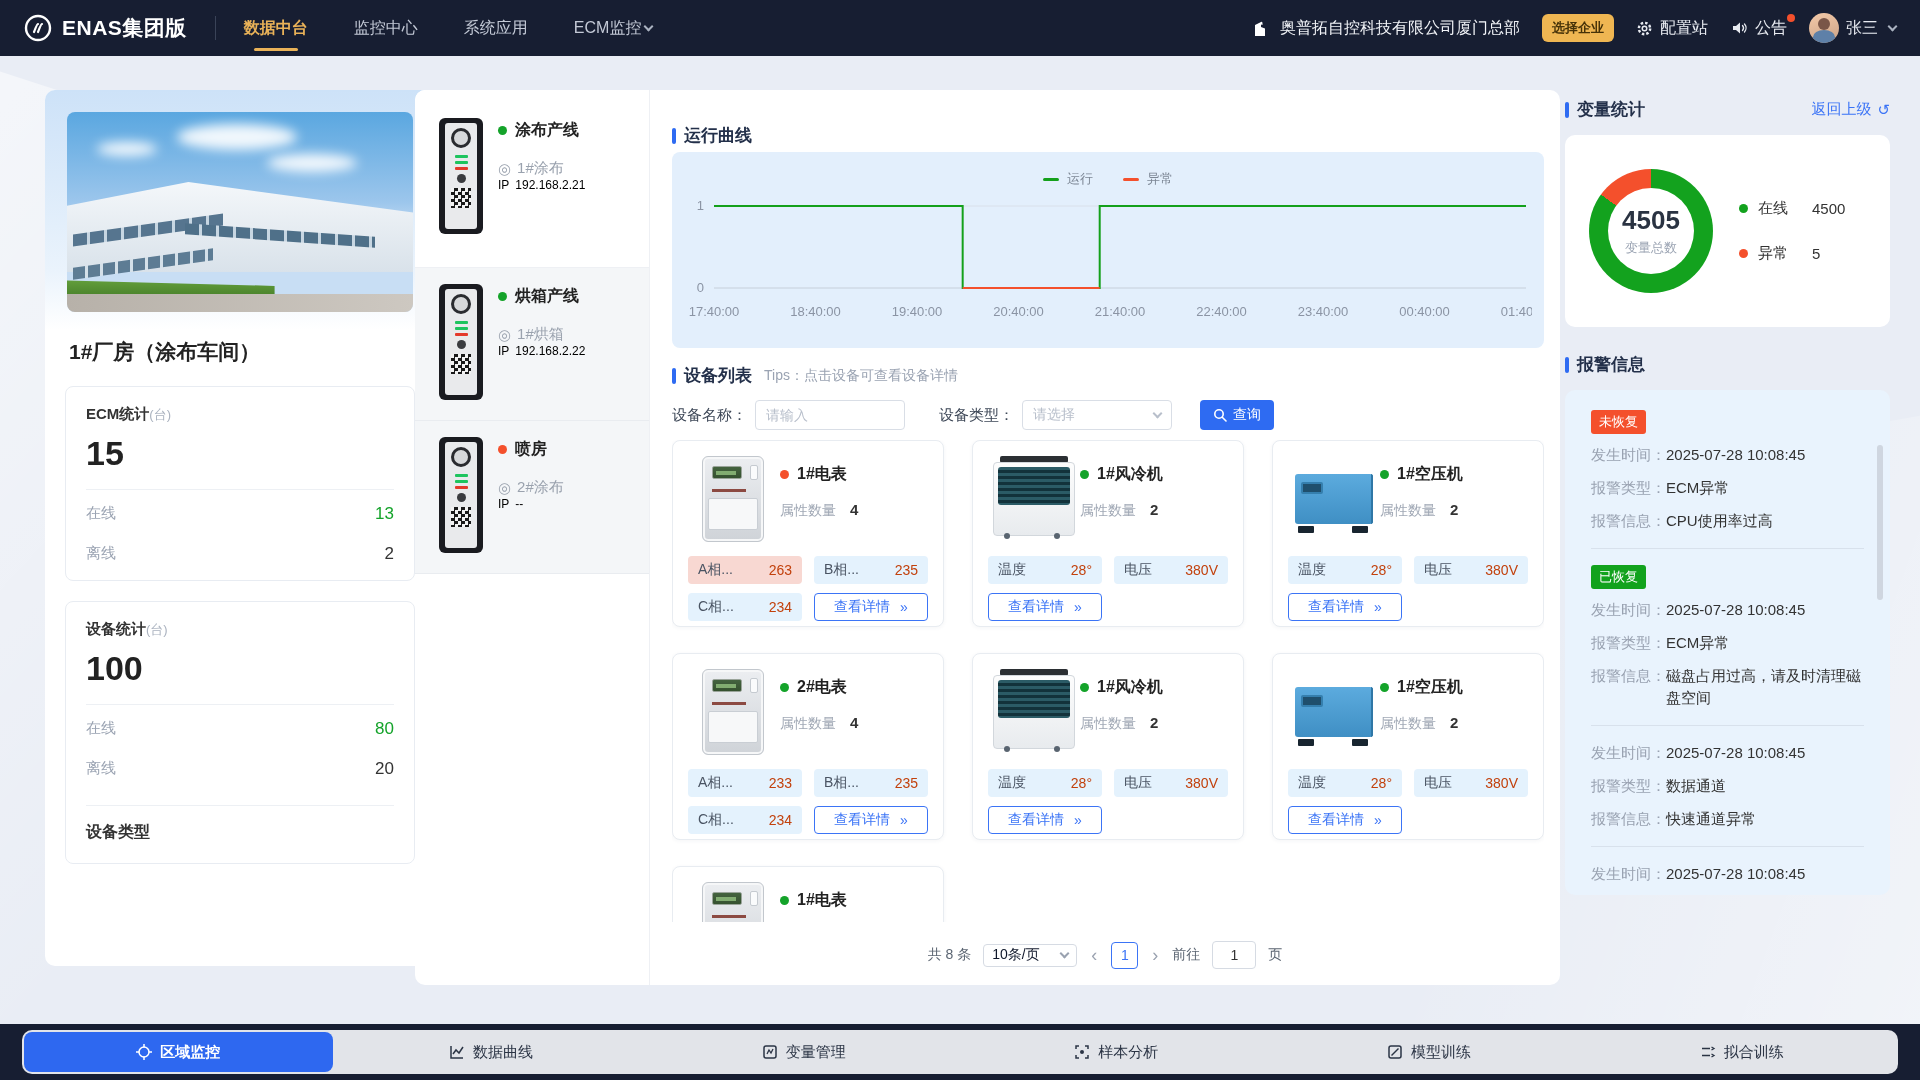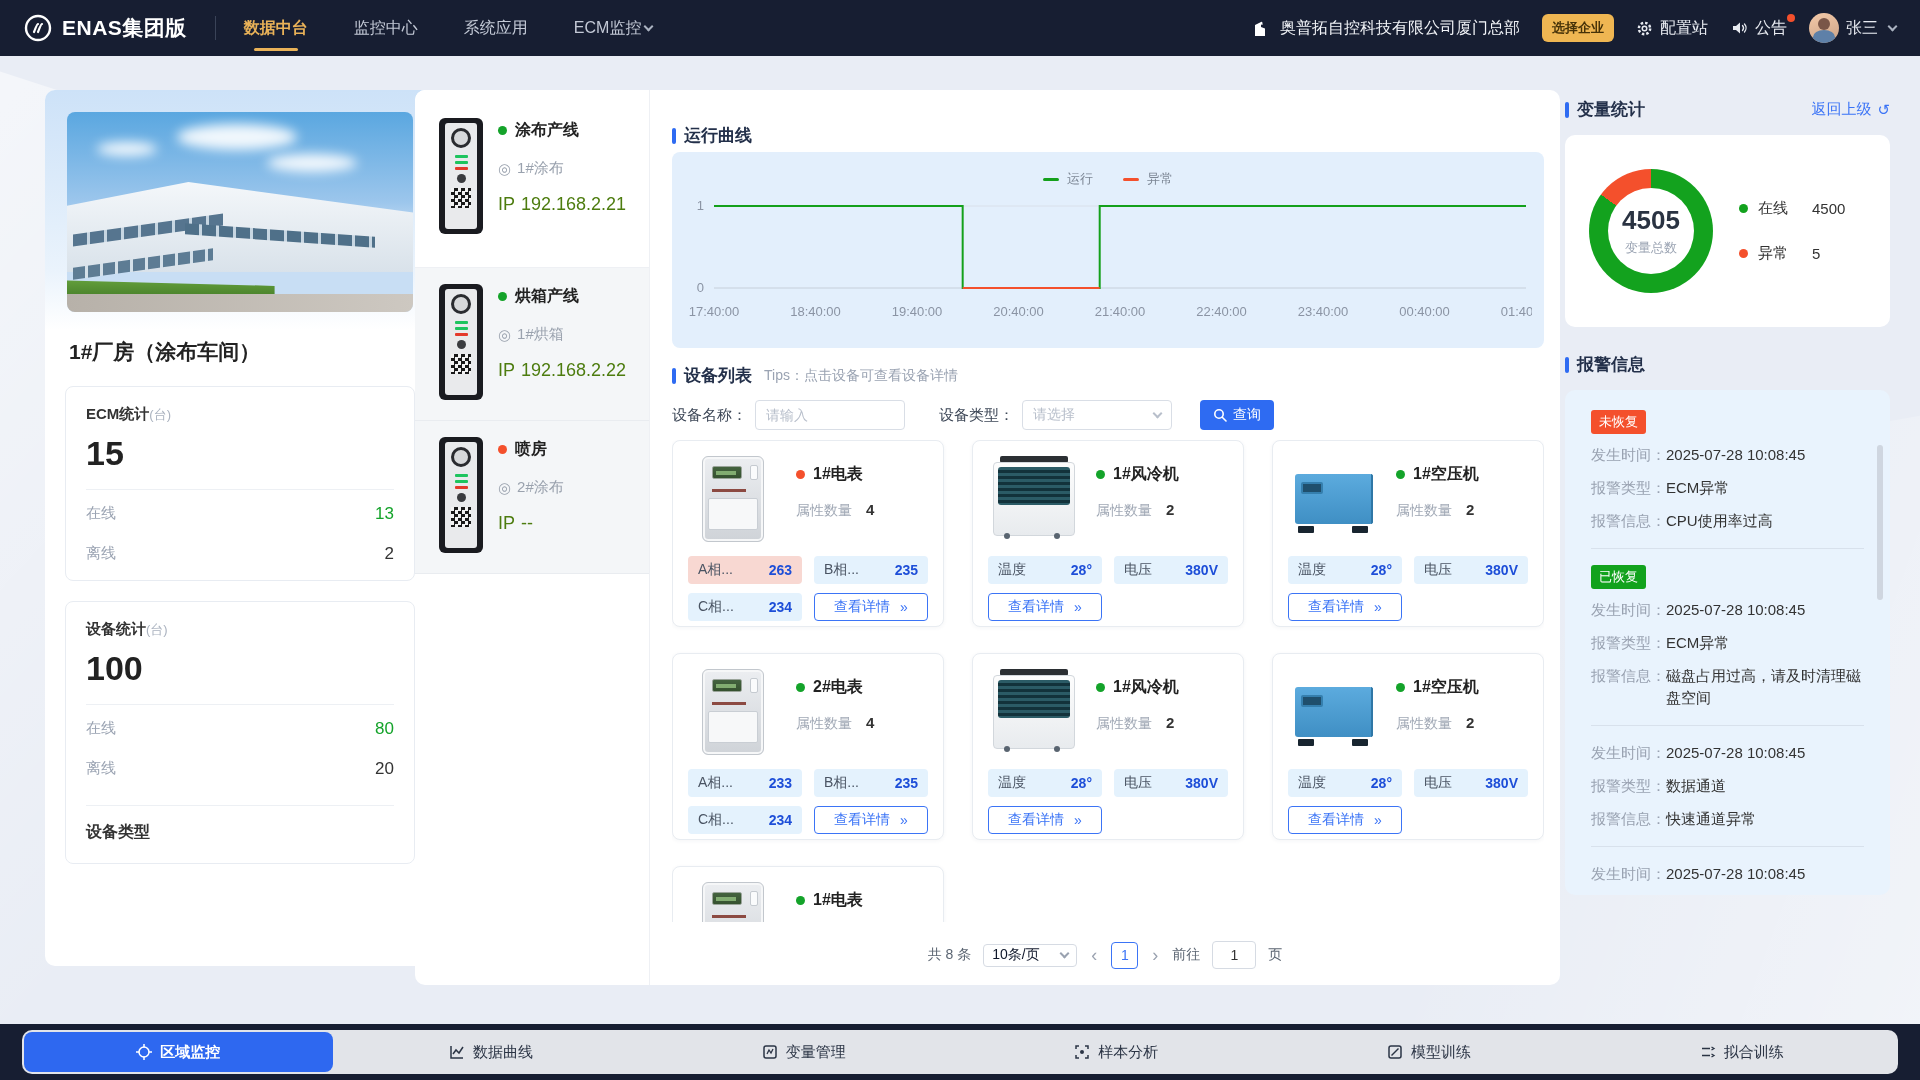--- a/index.html
+++ b/index.html
@@ -60,48 +60,48 @@
 .line-item.active{background:#fff;height:178px;padding-top:28px;border-bottom:1px solid #eef0f4}
 .ld{width:44px;height:116px;background:#1a1b20;border-radius:6px;padding:5px 6px;display:flex;flex-direction:column;align-items:center;flex-shrink:0}
 .ld-face{background:#e9eaec;width:100%;flex:1;border-radius:3px;padding-top:5px;display:flex;flex-direction:column;align-items:center}
 .ld-ring{width:20px;height:20px;border:3px solid #2a2b2f;border-radius:50%;background:#d7d8da;margin-bottom:4px}
 .ld-led{width:13px;height:3px;border-radius:1px;margin-top:3px}
 .ld-btn{width:9px;height:9px;border-radius:50%;background:#3a3b3f;margin-top:4px}
 .ld-qr{width:20px;height:20px;margin-top:5px;background:conic-gradient(#1a1a1a 25%,#f2f2f2 0 50%,#1a1a1a 0 75%,#f2f2f2 0) 0 0/7px 7px,#f2f2f2}
 .li-name{display:flex;align-items:center;gap:8px;font-size:16px;font-weight:bold;color:#222;margin-top:2px}
 .dot{width:9px;height:9px;border-radius:50%;flex-shrink:0}
 .li-loc{display:flex;align-items:center;gap:6px;color:#9aa2ae;font-size:15px;margin-top:18px}
-.li-ip{color:#4d7c0f;font-size:18px;margin-top:16px}
+.li-ip{color:#000000;font-size:12px;}
 .li-ip b{font-weight:normal;margin-left:6px}
 
 .ccol{position:absolute;left:235px;right:0;top:0;bottom:0}
 .t1{position:absolute;top:34px;left:22px}
 .chartpanel{position:absolute;top:62px;left:22px;right:16px;height:196px;background:#e3effc;border-radius:8px}
 .legend{display:flex;justify-content:center;gap:30px;padding-top:18px}
 .leg-item{display:flex;align-items:center;gap:8px;font-size:13px;color:#7d8795}
 .leg-dash{width:16px;height:3px;border-radius:2px}
 .t2{position:absolute;top:274px;left:22px;display:flex;align-items:center;gap:12px}
 .tips{font-size:14px;color:#9aa3b2;font-weight:normal}
 .filters{position:absolute;top:310px;left:22px;display:flex;align-items:center}
 .f-label{font-size:15px;color:#3c4656;margin-right:8px}
 .f-input{width:150px;height:30px;border:1px solid #d9dee6;border-radius:4px;padding:0 10px;font-size:14px;color:#333;background:#fff;outline:none;font-family:inherit}
 .f-input::placeholder{color:#b8bfcb}
 .f-select{width:150px;height:30px;border:1px solid #d9dee6;border-radius:4px;padding:0 10px;font-size:14px;color:#b8bfcb;background:#fff;display:flex;align-items:center;justify-content:space-between;cursor:pointer}
 .f-gap{width:34px}
 .btn-search{margin-left:28px;height:30px;padding:0 13px;border:none;border-radius:4px;background:#2e6bf2;color:#fff;font-size:14px;display:flex;align-items:center;gap:6px;cursor:pointer;font-family:inherit}
 .cards{position:absolute;top:350px;left:22px;right:16px;height:482px;overflow:hidden;display:grid;grid-template-columns:repeat(3,1fr);gap:26px 28px;align-content:start}
 .card{height:187px;border:1px solid #e8ecf1;border-radius:8px;background:#fff;padding:13px 15px;box-shadow:0 1px 4px rgba(30,50,90,.05);cursor:pointer}
-.card-top{display:flex;gap:16px}
+.card-top{display:flex;}
 .card-info{padding-top:10px}
 .card-name{display:flex;align-items:center;gap:8px;font-size:16px;font-weight:bold;color:#222}
 .attr{margin-top:16px;font-size:14px;color:#a0a8b5}
 .attr b{color:#333;font-size:15px;margin-left:14px}
 .chips{display:grid;grid-template-columns:1fr 1fr;gap:9px 12px;margin-top:10px}
 .chip{height:28px;background:#e4f2fd;border-radius:4px;display:flex;align-items:center;justify-content:space-between;padding:0 10px;font-size:14px;color:#4a5463}
-.chip b{color:#1d4ed8;font-weight:bold}
+.chip b{color:#c2410c;font-weight:normal}
 .chip.alarm{background:#f8d8d2}
 .btn-detail{height:28px;border:1px solid #3b74f6;border-radius:4px;background:#fff;color:#3b74f6;font-size:14px;display:flex;align-items:center;justify-content:center;gap:10px;cursor:pointer;font-family:inherit}
 
 .dev{width:92px;height:92px;position:relative;flex-shrink:0}
 .m-body{position:absolute;left:14px;top:2px;width:62px;height:86px;background:linear-gradient(180deg,#eceef1,#cfd3d8);border-radius:6px;border:1px solid #c2c7cd;box-shadow:inset 0 0 0 2px #f6f7f8}
 .m-lcd{position:absolute;left:24px;top:12px;width:30px;height:13px;background:linear-gradient(180deg,#44633f,#35512f);border:1px solid #9aa49a;border-radius:2px}
 .m-lcd::after{content:"";position:absolute;left:3px;top:4px;width:20px;height:4px;background:#9fd08a;opacity:.7}
 .m-knob{position:absolute;right:22px;top:11px;width:8px;height:15px;background:#fafbfc;border:1px solid #c5cad0;border-radius:2px}
 .m-stripe{position:absolute;left:24px;top:35px;width:34px;height:3px;background:#8c4a42}
 .m-lower{position:absolute;left:20px;top:44px;width:50px;height:32px;background:#f7f8f9;border:1px solid #c9ced4;border-radius:2px}

